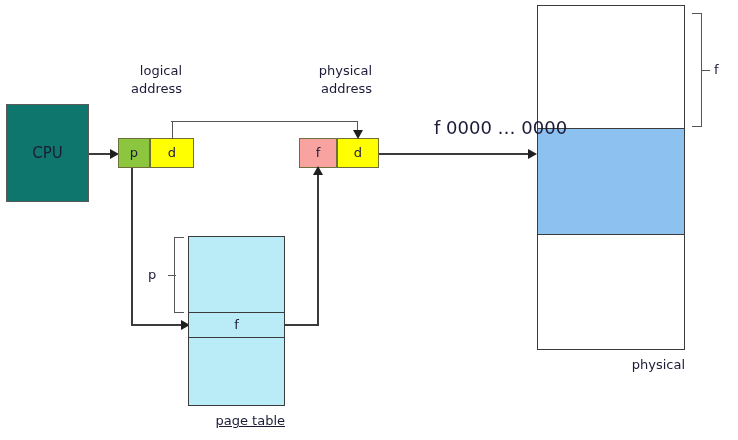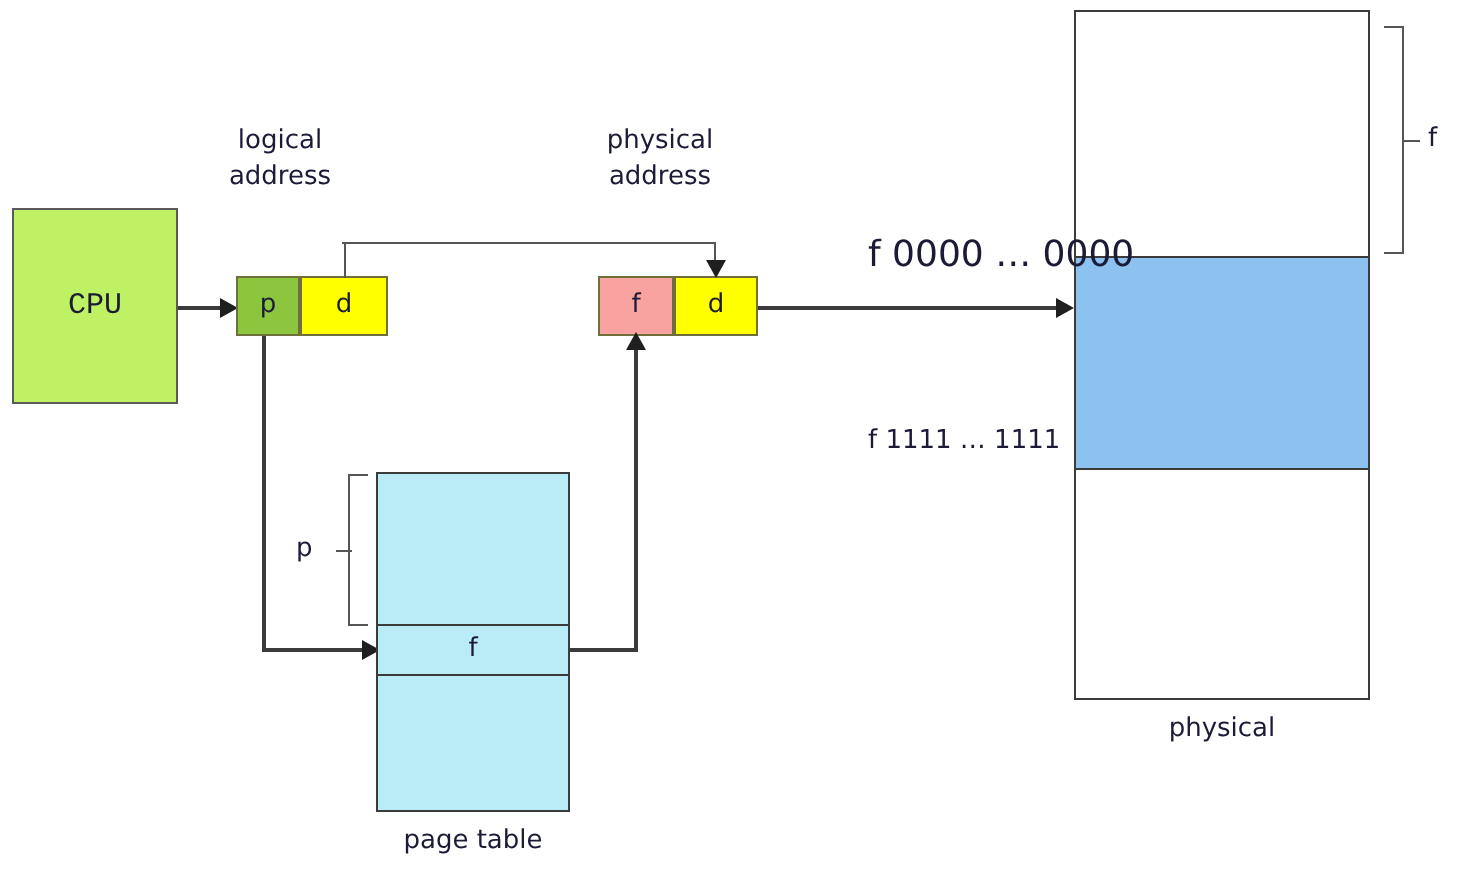--- a/index.html
+++ b/index.html
@@ -18,29 +18,28 @@
 
   
   .label {
     position: absolute;
     color: #1b1b38;
     font-size: 13px;
     line-height: 17px;
     white-space: pre;
     font-family: "DejaVu Sans", sans-serif;
   }
-  .label.center { text-align: center; }
+  .label.center { text-align: right; }
 
   
   .cpu-box {
     position: absolute;
-    background: #bef264;
+    background: #0f766e;
     border: 1px solid #5a5a5a;
     box-sizing: border-box;
-    font-family: Liberation Mono, monospace;
   }
   .cpu-box .cpu-text {
     position: absolute;
     left: 0; right: 0;
     top: 50%;
     transform: translateY(-50%);
     text-align: center;
     font-size: 15px;
     color: #1b1b38;
   }
@@ -156,38 +155,37 @@
   <div class="arrow-d" style="left:353px; top:130px;"></div>
 
   <div class="vline" style="left:131px; top:168px; height:158px;"></div>
   <div class="hline" style="left:131px; top:324px; width:56px;"></div>
   <div class="arrow-r" style="left:181px; top:320px;"></div>
 
   <div class="pt-cell" style="left:188px; top:236px; width:97px; height:77px;"></div>
   <div class="pt-cell" style="left:188px; top:312px; width:97px; height:26px; line-height:24px;">f</div>
   <div class="pt-cell" style="left:188px; top:337px; width:97px; height:69px;"></div>
 
-  <div class="label center" style="left:188px; top:412px; width:97px;">page table</div>
+  <div class="label center" style="left:188px; top:412px; width:97px;text-decoration:underline;">page table</div>
 
   <div class="bracket-left" style="left:174px; top:237px; width:10px; height:76px;"></div>
   <div class="bracket-tick" style="left:168px; top:275px; width:8px;"></div>
   <div class="label" style="left:148px; top:266px;">p</div>
 
   <div class="hline" style="left:285px; top:324px; width:33px;"></div>
   <div class="vline" style="left:317px; top:174px; height:152px;"></div>
   <div class="arrow-u" style="left:313px; top:166px;"></div>
 
   <div class="hline" style="left:379px; top:153px; width:152px;"></div>
   <div class="arrow-r" style="left:528px; top:149px;"></div>
 
   <div class="memblock" style="left:537px; top:5px; width:148px; height:345px;"></div>
   <div class="pm-frame" style="left:538px; top:128px; width:146px; height:107px;"></div>
 
   <div class="label center" style="left:537px; top:356px; width:148px;">physical</div>
 
   <div class="label" style="left:434px; top:119px; font-size:18px;">f 0000 … 0000</div>
-  <div class="label" style="left:434px; top:212px; font-size:13px;">f 1111 … 1111</div>
 
   <div class="bracket-right" style="left:692px; top:13px; width:10px; height:114px;"></div>
   <div class="bracket-tick" style="left:702px; top:70px; width:8px;"></div>
   <div class="label" style="left:714px; top:61px;">f</div>
 
 </div>
 
 </body></html>

